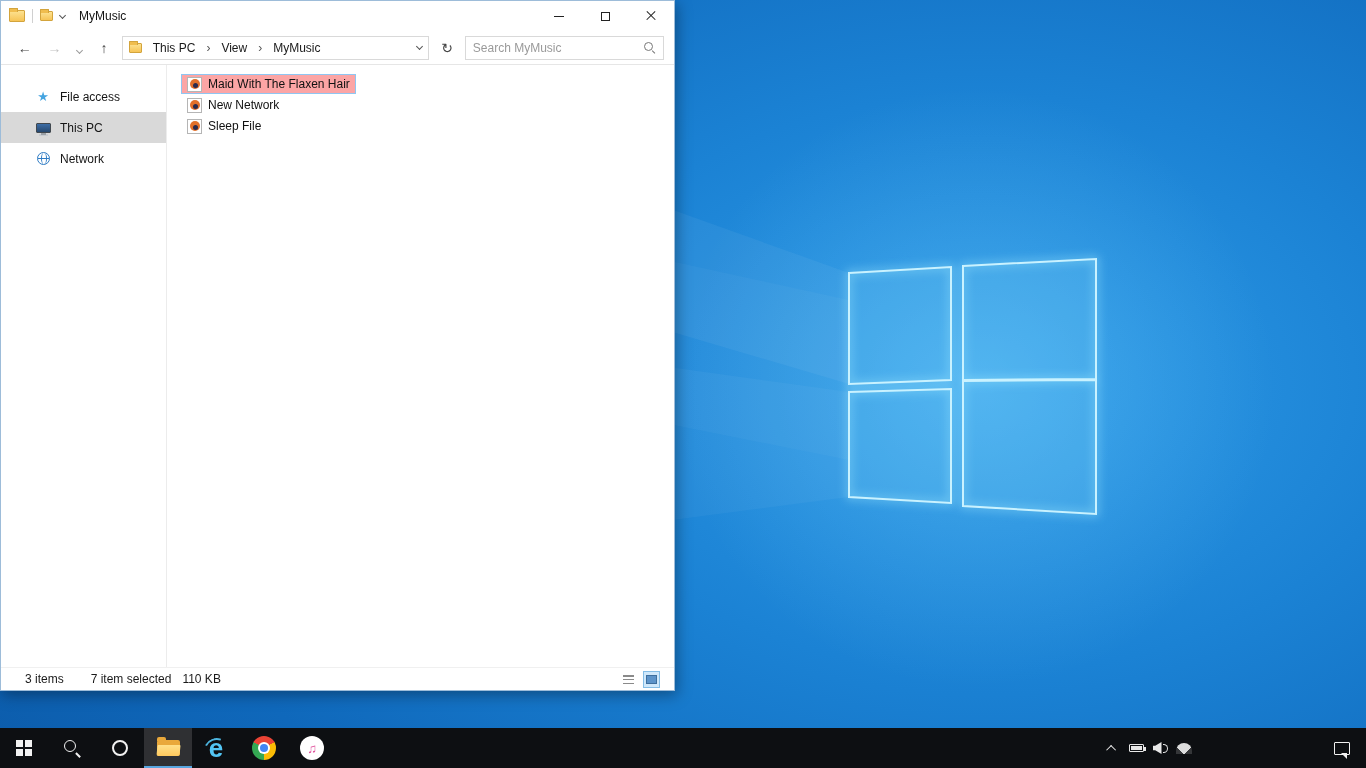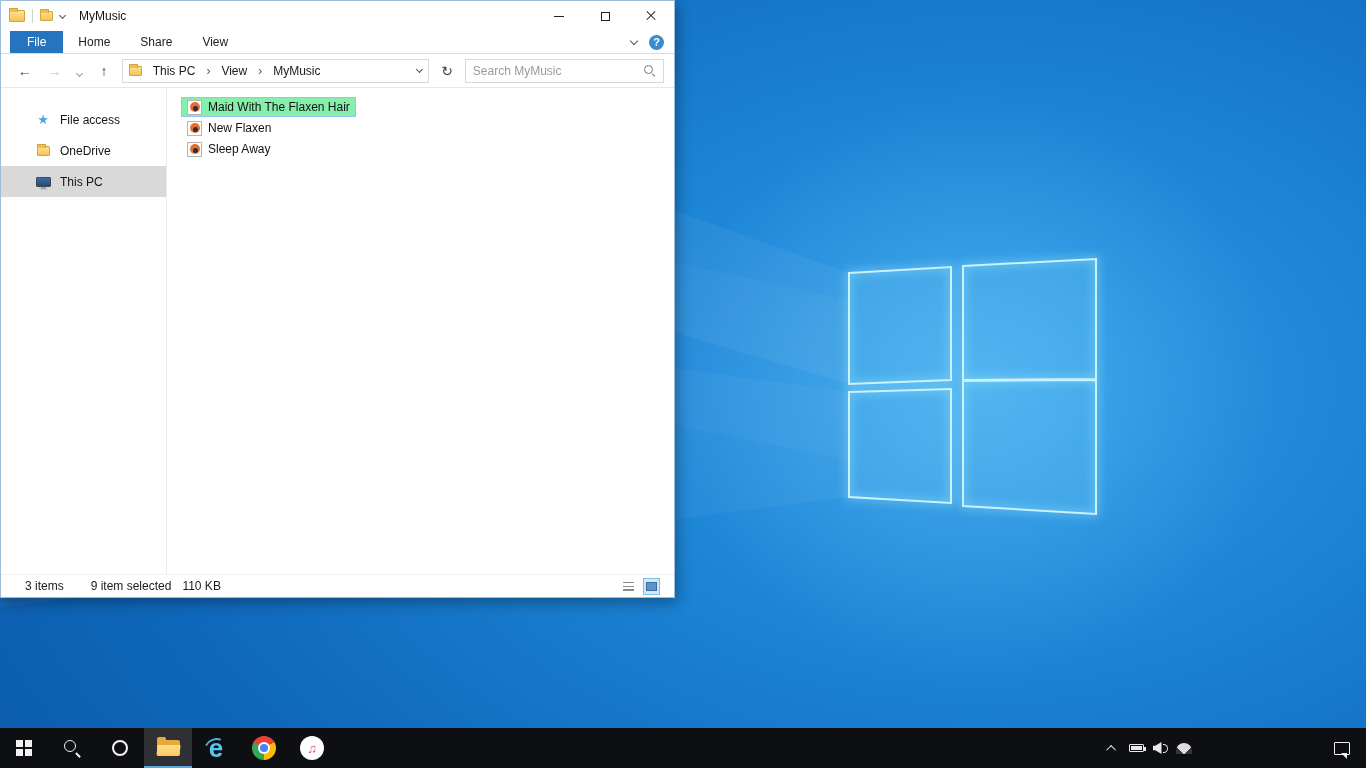--- a/index.html
+++ b/index.html
@@ -5,21 +5,21 @@
   * { box-sizing: border-box; margin: 0; padding: 0; }
   html,body { width:1366px; height:768px; overflow:hidden; }
   body { font-family:"Liberation Sans","DejaVu Sans",sans-serif; font-size:12px; cursor:default; position:relative; background:#0c5cab; }
 
   
   .desktop { position:absolute; inset:0;
     background: radial-gradient(1150px 760px at 72% 50%, #2f9ce8 0%, #1b82d4 38%, #0f68bb 75%, #0c5cab 100%); }
   .desktop svg { position:absolute; inset:0; }
 
   
-  .window { position:absolute; left:0; top:0; width:675px; height:598px; background:#fff;
+  .window { position:absolute; left:0; top:0; width:675px; height:691px; background:#fff;
     border:1px solid #9dbcd9; box-shadow:2px 4px 14px rgba(0,0,0,0.35); display:flex; flex-direction:column; z-index:10; }
 
   
   .titlebar { height:30px; display:flex; align-items:center; background:#fff; padding-left:8px; flex:0 0 auto; }
   .tb-sep { width:1px; height:14px; background:#d0d0d0; margin:0 7px; }
   .tb-title { margin-left:14px; color:#111; }
   .tb-spacer { flex:1; }
   .tb-btn { width:46px; height:30px; display:flex; align-items:center; justify-content:center; cursor:pointer; }
   .gl-min { width:10px; height:1px; background:#222; display:block; }
   .gl-max { width:9px; height:9px; border:1px solid #222; display:block; }
@@ -71,21 +71,21 @@
   .star-ic { color:#45a4e0; font-size:13px; }
   .monitor-ic { width:15px; height:10px; background:linear-gradient(#3c6da6,#27496f); border:1px solid #41484f; border-radius:1px; position:relative; }
   .monitor-ic::after { content:""; position:absolute; left:4px; bottom:-3px; width:5px; height:2px; background:#9aa0a6; box-shadow:-2px 1px 0 0 #c7cbd0, 2px 1px 0 0 #c7cbd0; }
   .globe-ic { width:13px; height:13px; border:1.4px solid #2f7cc4; border-radius:50%; position:relative; }
   .globe-ic::before { content:""; position:absolute; left:0; right:0; top:4.5px; height:1.2px; background:#2f7cc4; }
   .globe-ic::after { content:""; position:absolute; left:3.5px; top:0; bottom:0; width:3.5px; border:1.2px solid #2f7cc4; border-radius:50%; border-top:none; border-bottom:none; }
 
   .content { flex:1; padding-top:9px; }
   .file-row { display:flex; align-items:center; gap:6px; height:20px; padding:0 5px; margin:0 0 1px 14px; width:max-content;
     border:1px solid transparent; cursor:pointer; color:#111; }
-  .file-row.selected { background:#86efac; border-color:#8fc6f2; }
+  .file-row.selected { background:#fca5a5; border-color:#8fc6f2; }
   .media-ic { width:15px; height:15px; background:#fff; border:1px solid #b5b5b5; position:relative; flex:0 0 auto; }
   .media-ic::before { content:""; position:absolute; inset:1.5px; border-radius:50%; background:#e2702a; }
   .media-ic::after { content:""; position:absolute; left:5px; top:5px; width:5px; height:5px; border-radius:50%; background:#2b2b4e; }
 
   
   .statusbar { height:23px; display:flex; align-items:center; padding:0 14px 0 24px; border-top:1px solid #f0f0f0; color:#1a1a1a; flex:0 0 auto; }
   .sb-count { margin-right:27px; } .sb-sel { margin-right:11px; }
   .sb-spacer { flex:1; }
   .view-btn { width:17px; height:17px; margin-left:6px; display:flex; align-items:center; justify-content:center; cursor:pointer; border:1px solid transparent; }
   .vb-list { width:11px; height:9px; background:repeating-linear-gradient(#8a8a8a 0 1.5px, transparent 1.5px 3.75px); }
@@ -179,30 +179,20 @@
         <span class="gl-min"></span>
       </div>
     <div class="tb-btn">
         <span class="gl-max"></span>
       </div>
     <div class="tb-btn">
         <span class="gl-close"></span>
       </div>
   </div>
 
-  <div class="ribbon">
-    <div class="tab file">File</div>
-    <div class="tab">Home</div>
-    <div class="tab">Share</div>
-    <div class="tab">View</div>
-    <div class="ribbon-right">
-      <span class="chev" style="margin-top:-3px;"></span>
-      <span class="help-badge">?</span>
-    </div>
-  </div>
 
   <div class="addressrow">
     <span class="nav">←</span>
     <span class="nav disabled">→</span>
     <span class="nav narrow"><span class="chev small" style="border-color:#9a9a9a;"></span></span>
     <span class="nav">↑</span>
     <div class="addressbox">
       <span class="folder-sm tiny"></span>
       <span class="crumb">This PC</span>
       <span class="crumb-sep"></span>
@@ -218,53 +208,53 @@
       <span class="mag"></span>
     </div>
   </div>
 
   <div class="wbody">
     <div class="sidebar">
       <div class="side-item">
         <span class="si-icon star-ic">★</span>
         <span>File access</span>
       </div>
-      <div class="side-item">
-        <span class="si-icon">
-            <span class="folder-sm tiny"></span>
-          </span>
-        <span>OneDrive</span>
-      </div>
       <div class="side-item selected">
         <span class="si-icon">
             <span class="monitor-ic"></span>
           </span>
         <span>This PC</span>
       </div>
+      <div class="side-item">
+        <span class="si-icon">
+            <span class="globe-ic"></span>
+          </span>
+        <span>Network</span>
+      </div>
     </div>
 
     <div class="content">
       <div class="file-row selected">
         <span class="media-ic"></span>
         <span>Maid With The Flaxen Hair</span>
       </div>
       <div class="file-row">
         <span class="media-ic"></span>
-        <span>New Flaxen</span>
+        <span>New Network</span>
       </div>
       <div class="file-row">
         <span class="media-ic"></span>
-        <span>Sleep Away</span>
+        <span>Sleep File</span>
       </div>
     </div>
   </div>
 
   <div class="statusbar">
     <span class="sb-count">3 items</span>
-    <span class="sb-sel">9 item selected</span>
+    <span class="sb-sel">7 item selected</span>
     <span>110 KB</span>
     <div class="sb-spacer"></div>
     <span class="view-btn">
         <span class="vb-list"></span>
       </span>
     <span class="view-btn active">
         <span class="vb-thumb"></span>
       </span>
   </div>
 </div>

